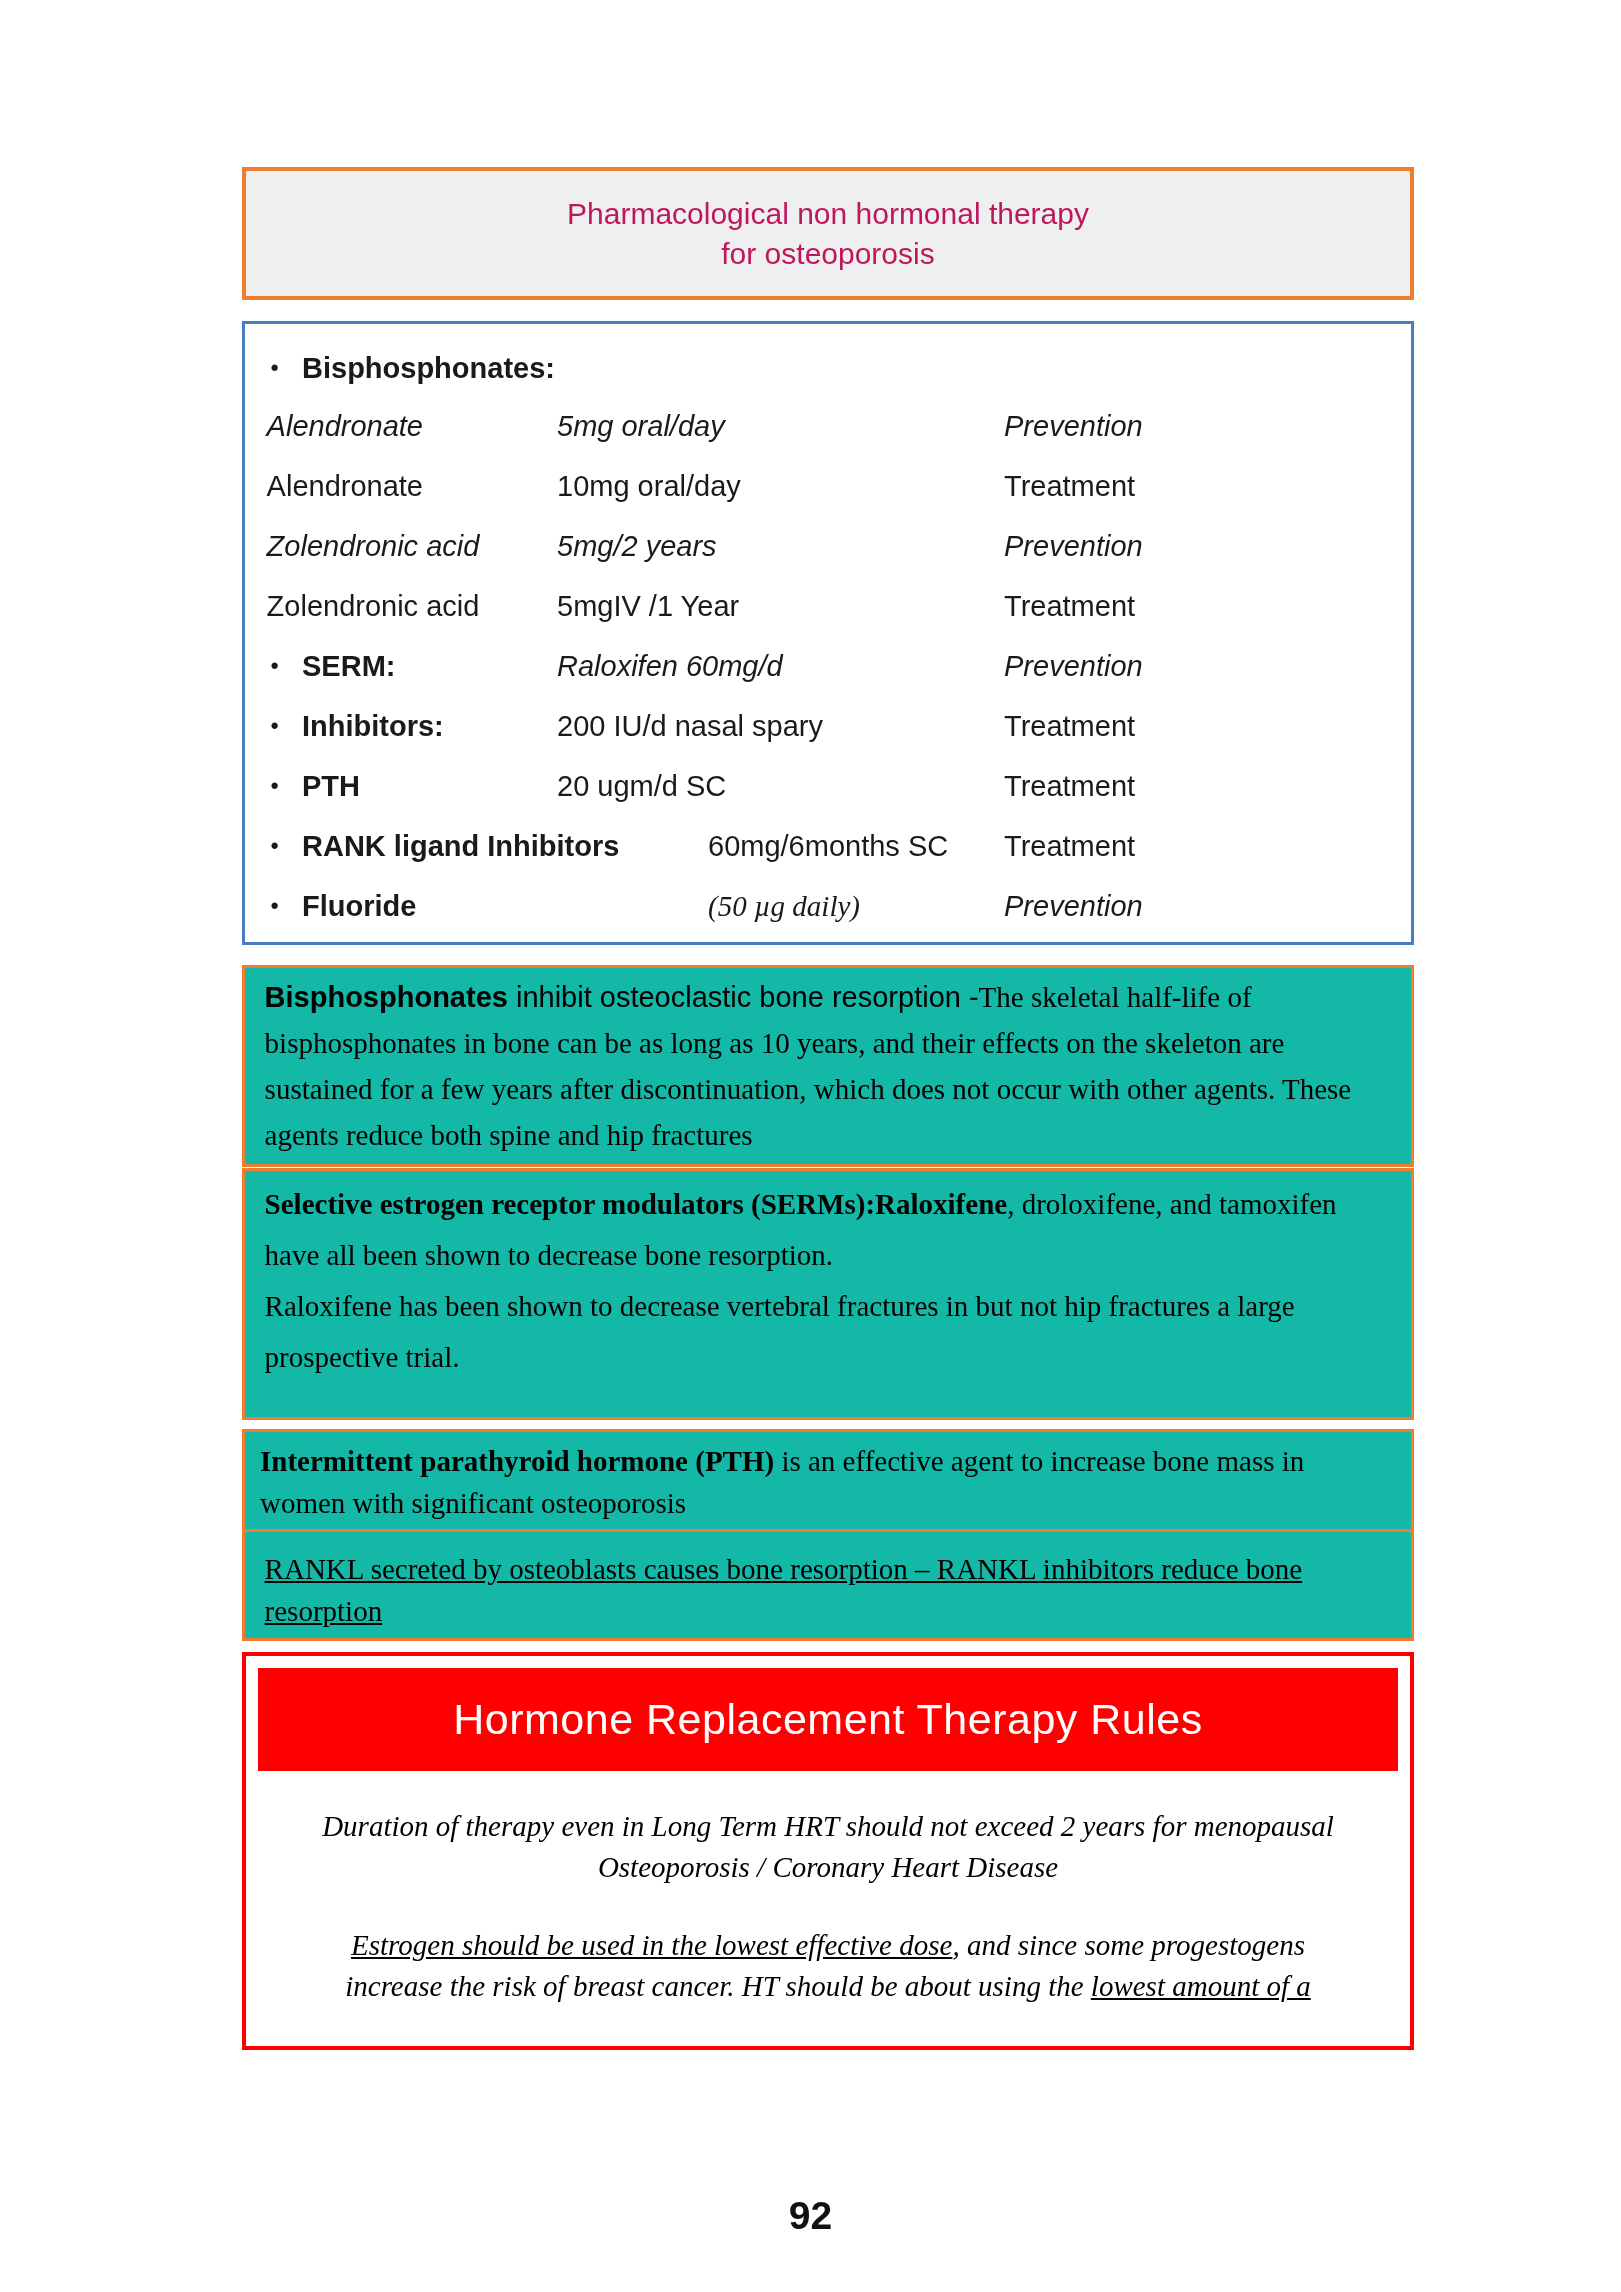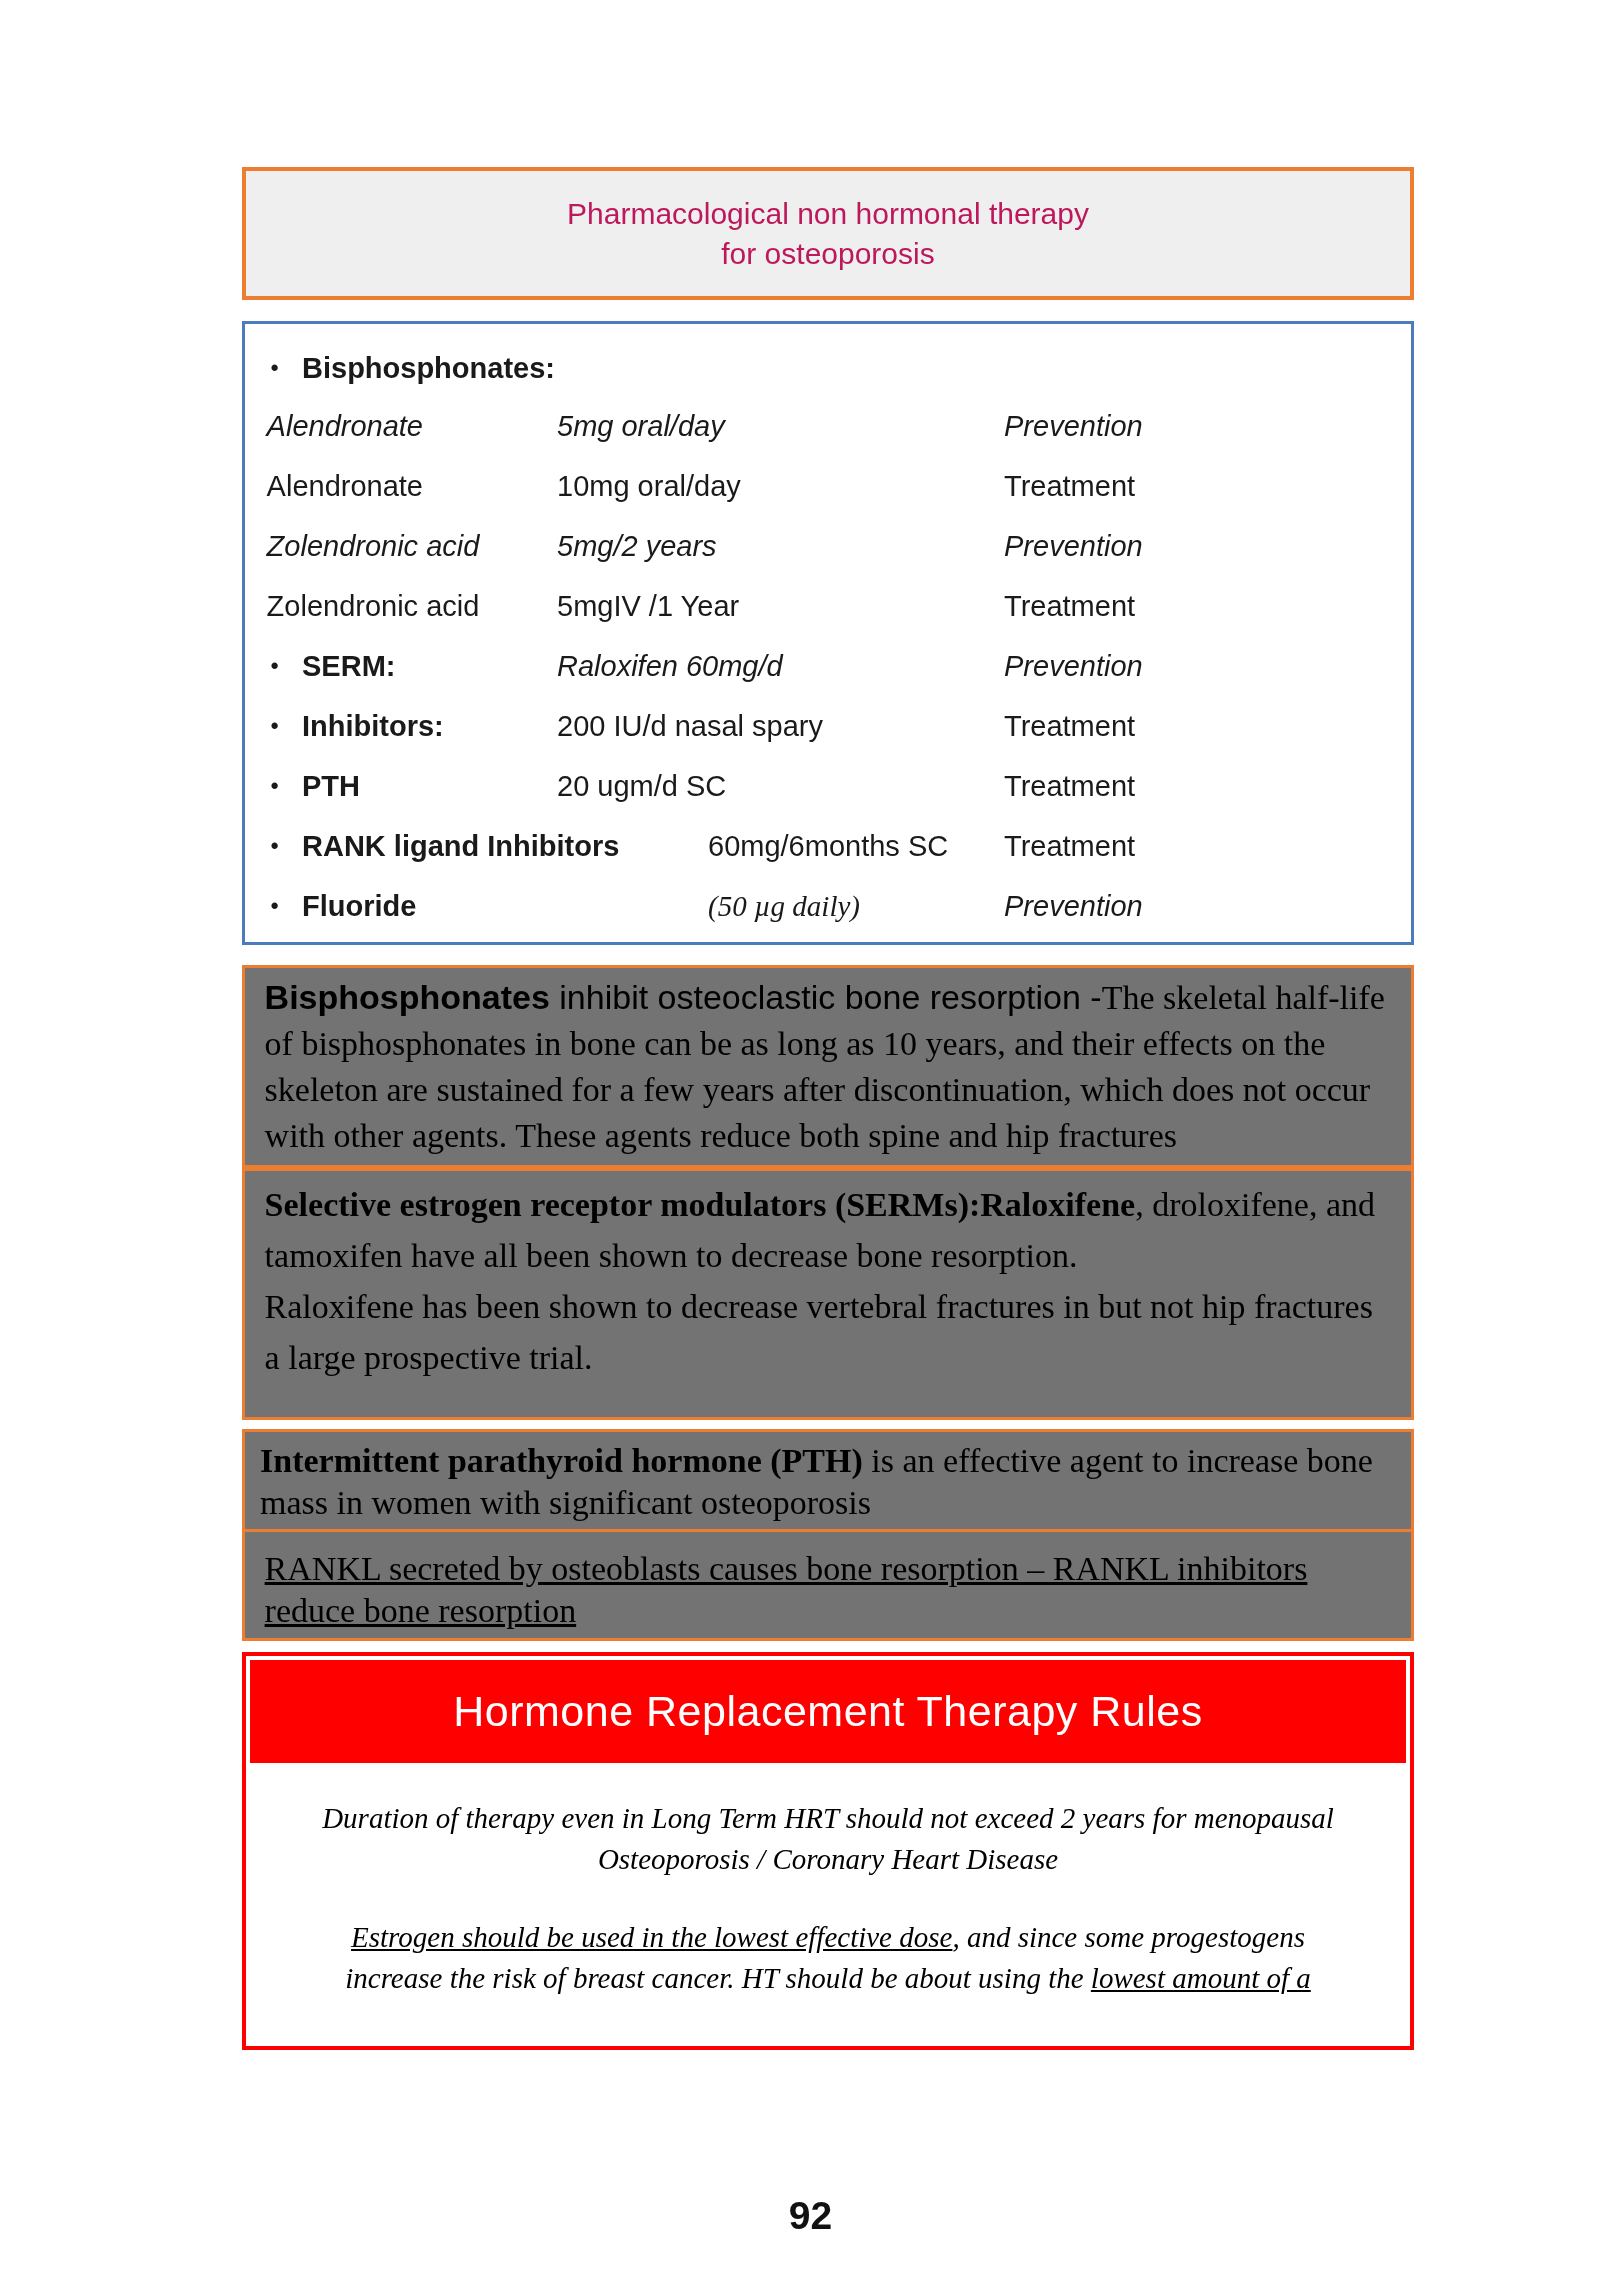--- a/index.html
+++ b/index.html
@@ -30,35 +30,35 @@
   .drow .dname.indent{left:57px;}
   .drow .ddose{left:312px;}
   .drow .ddose.shift{left:463px;}
   .drow .dcat{left:759px;}
   .bold{font-weight:bold;}
   .orange{color:#C55A11;font-style:italic;}
   .orange-serif{color:#C55A11;font-style:italic;font-family:"Liberation Serif","DejaVu Serif",serif;}
 
   
   .obox{
-    border:3.9px solid #ED7D31;background:#737373;
+    border:3.9px solid #ED7D31;background:#14b8a6;
     font-family:"Liberation Serif","DejaVu Serif",serif;
-    font-size:34px;color:#000;padding:5.9px 19.6px;
+    font-size:29px;color:#000;padding:5.9px 19.6px;
   }
   .obox p{margin:0;}
   #box-bisphos{top:965px;min-height:188px;line-height:46px;}
   #box-serm{top:1168px;min-height:252px;line-height:51px;padding-top:7.8px;}
   #box-pth{top:1429px;min-height:86px;line-height:42px;padding-top:7.8px;padding-left:15px;}
   #box-rankl{top:1529px;min-height:86px;line-height:42px;padding-top:16px;text-decoration:underline;}
   .sans{font-family:"Liberation Sans","DejaVu Sans",sans-serif;}
   .italic{font-style:italic;}
   .underline{text-decoration:underline;}
 
   
-  #hrt-box{top:1652px;height:398px;border:4.9px solid #FE0000;padding:4px;}
+  #hrt-box{top:1652px;height:398px;border:4.9px solid #FE0000;padding:12px;}
   #hrt-header{
     background:#FE0000;height:103px;display:flex;align-items:center;justify-content:center;
     color:#ffffff;font-size:43px;letter-spacing:0.5px;
   }
   #hrt-body{
     padding:35px 27.4px 0;text-align:center;
     font-family:"Liberation Serif","DejaVu Serif",serif;
     font-style:italic;font-size:29px;line-height:41px;color:#000;
   }
   #hrt-body p{margin:0 0 37px;}

